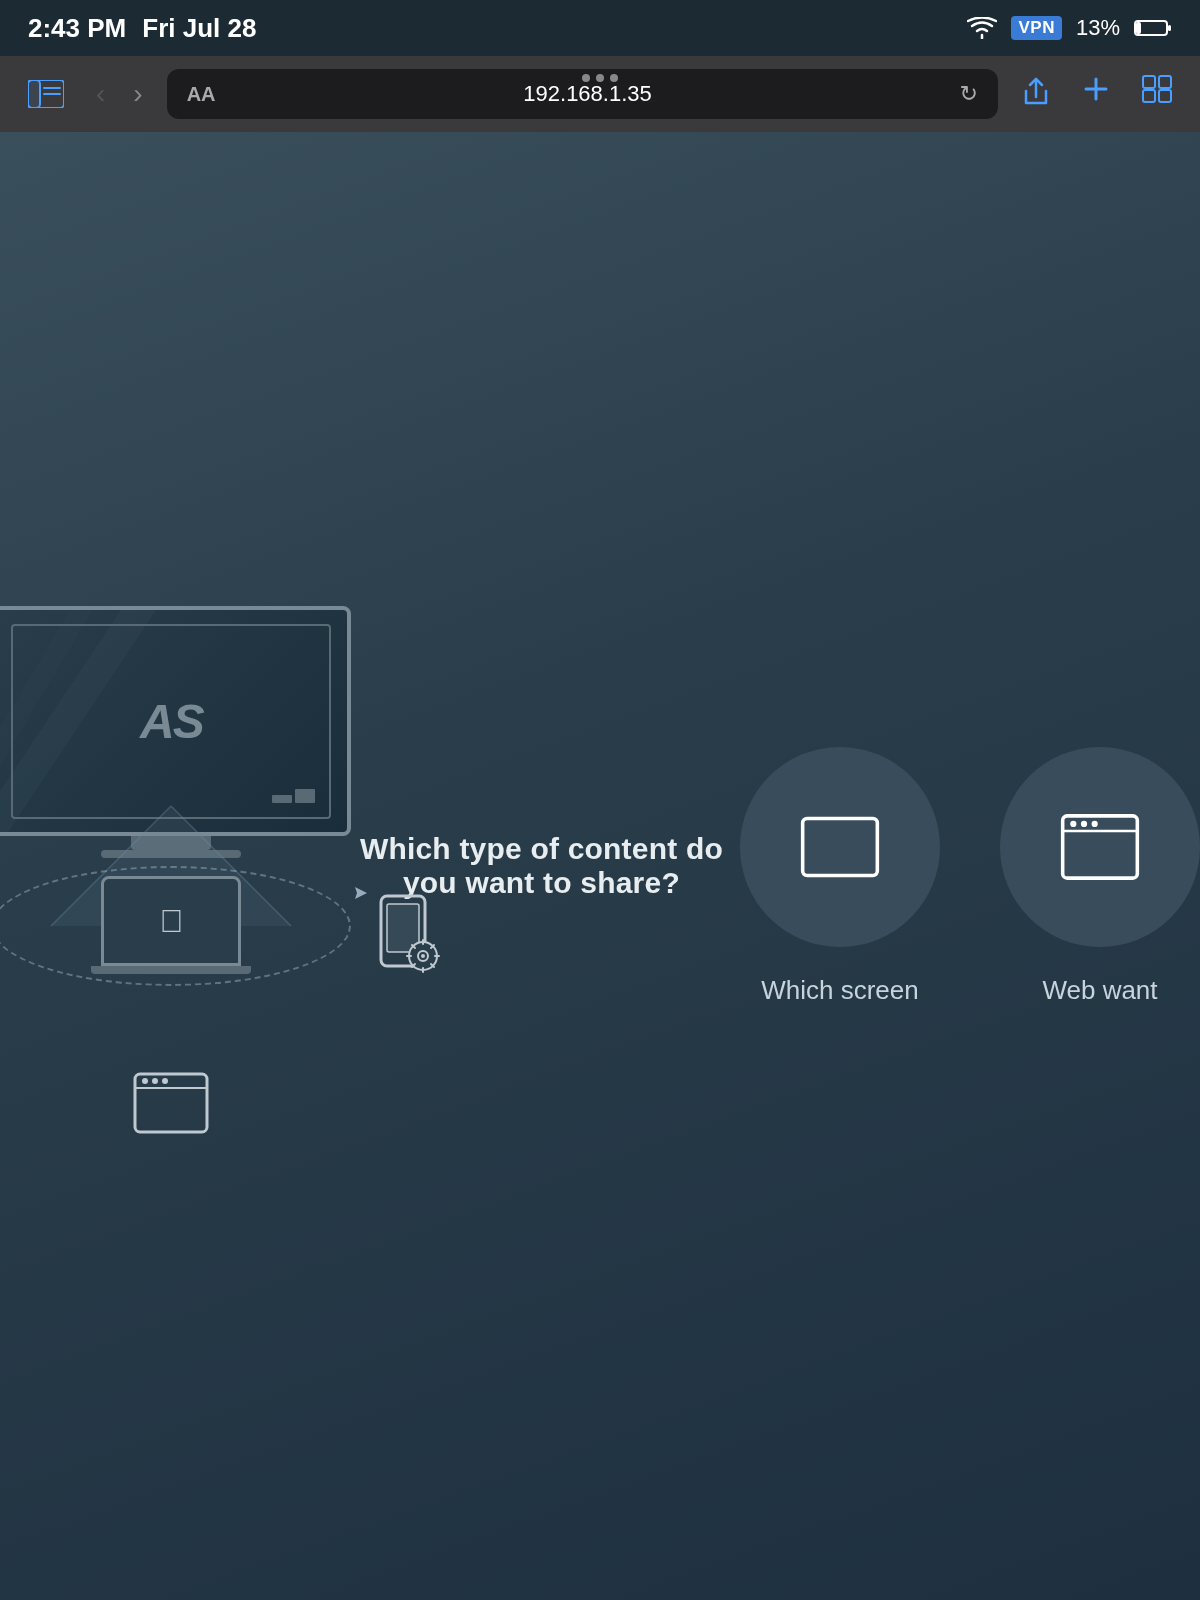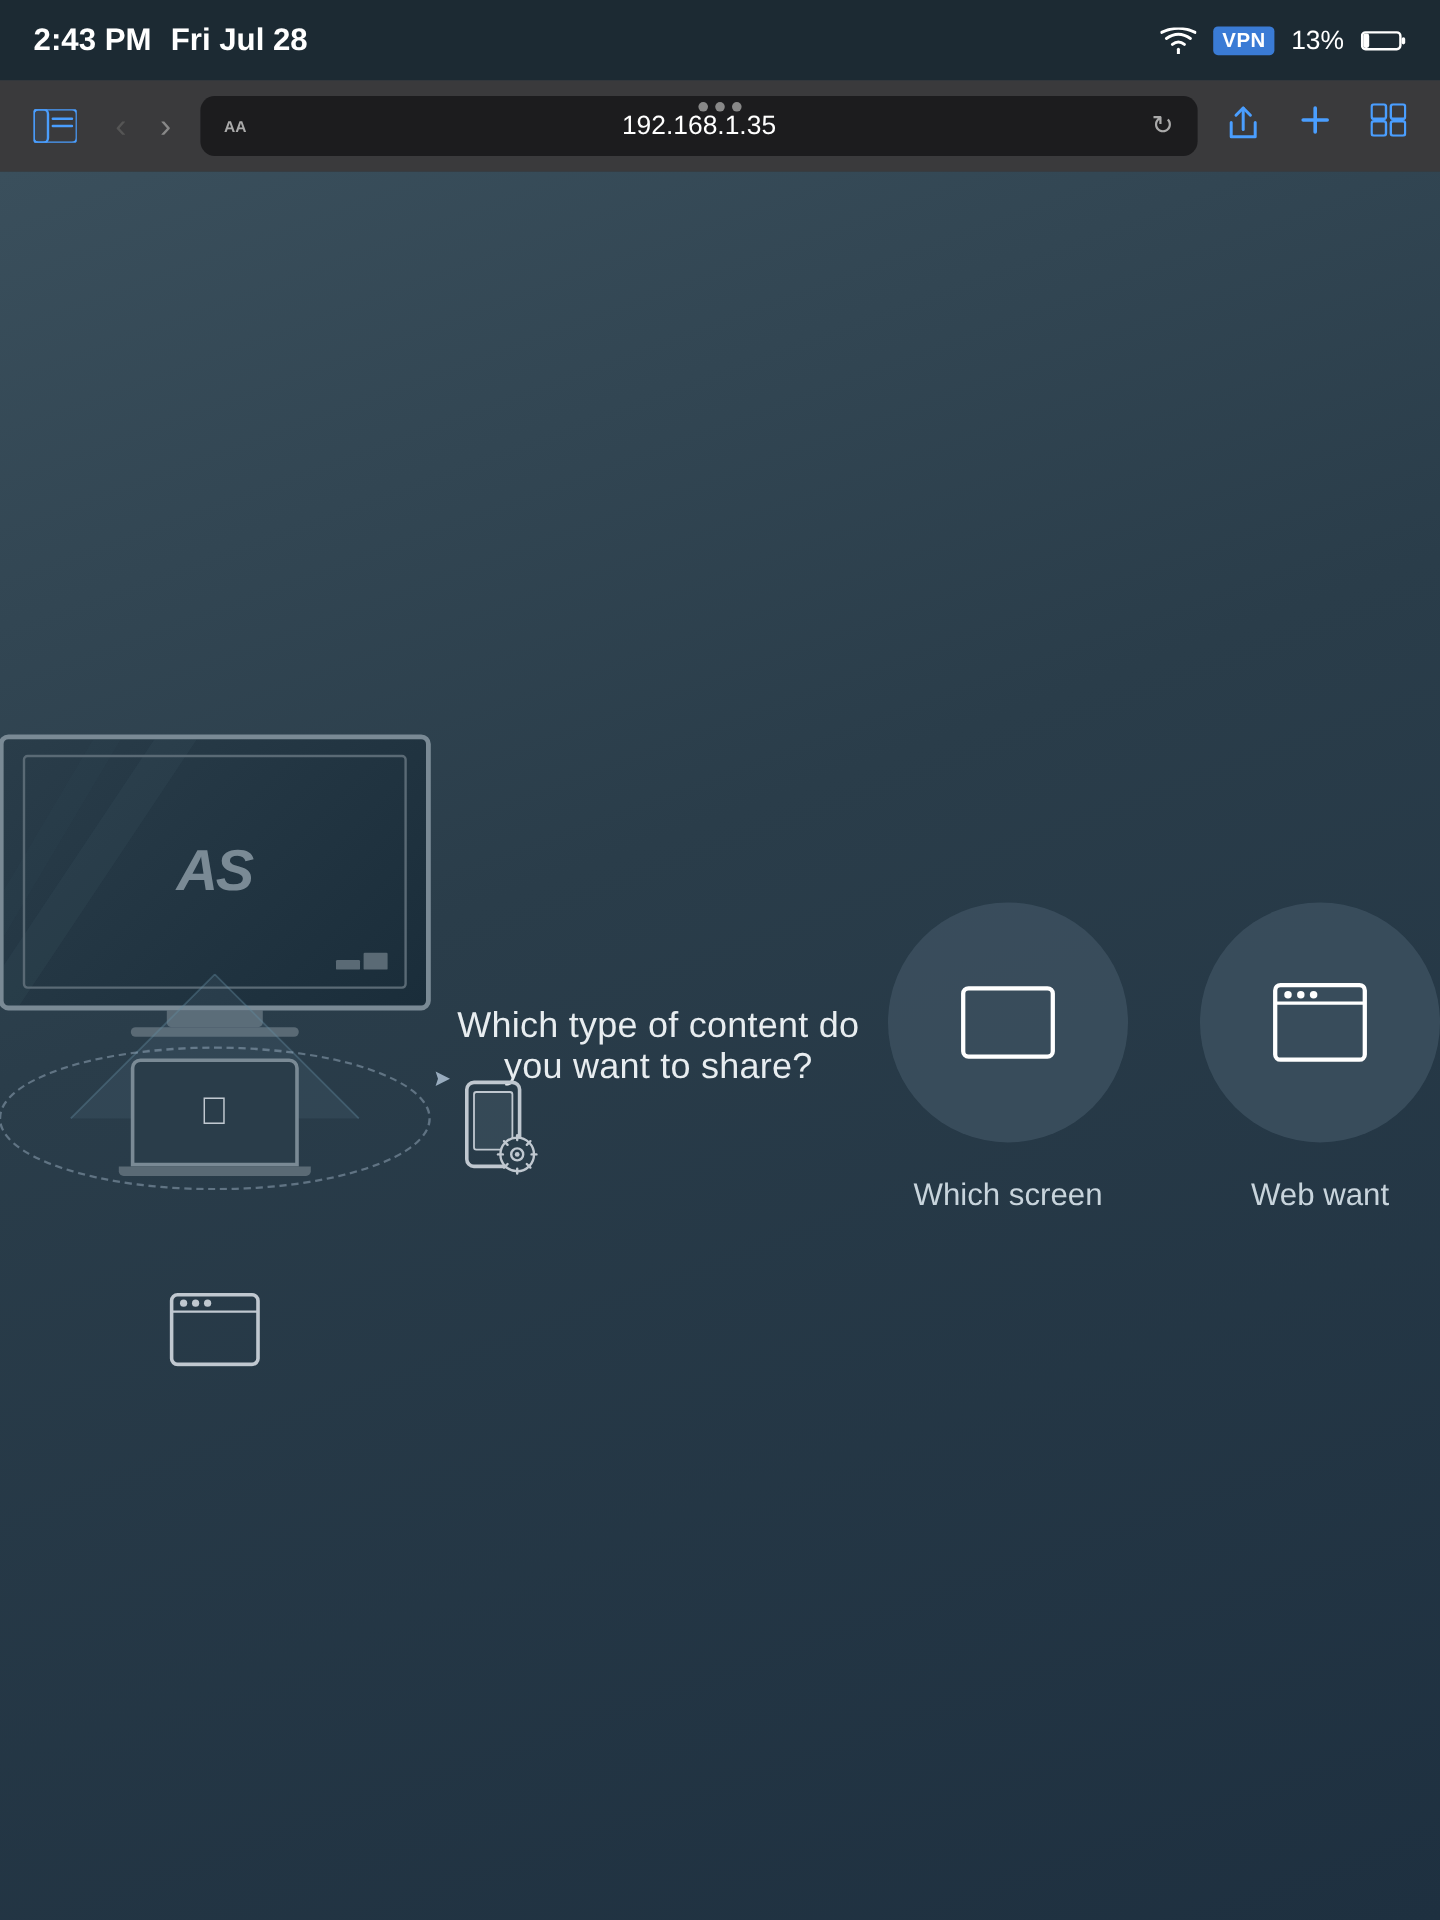--- a/index.html
+++ b/index.html
@@ -13,21 +13,21 @@
       display: flex;
       flex-direction: column;
     }
 
     
     .status-bar {
       display: flex;
       align-items: center;
       justify-content: space-between;
       background: #1c2a33;
-      height: 67px;
+      height: 56px;
       padding: 0 28px;
       flex-shrink: 0;
     }
     .status-left {
       display: flex;
       align-items: center;
       gap: 16px;
       color: #fff;
       font-size: 26px;
       font-weight: 600;
@@ -81,21 +81,21 @@
       background: #1c1c1e;
       border-radius: 12px;
       height: 50px;
       display: flex;
       align-items: center;
       padding: 0 20px;
       gap: 12px;
     }
     .nav-url-aa {
       color: #aaa;
-      font-size: 13px;
+      font-size: 20px;
       font-weight: 600;
     }
     .nav-url-text {
       flex: 1;
       color: #fff;
       font-size: 22px;
       text-align: center;
     }
     .nav-reload {
       color: #aaa;
@@ -291,21 +291,21 @@
       transform: translateX(-50%);
       width: 400px;
       height: 140px;
       pointer-events: none;
     }
 
     
     .question-text {
       color: #e8edf0;
       font-size: 30px;
-      font-weight: 400;
+      font-weight: 700;
       text-align: center;
       margin-bottom: 60px;
       letter-spacing: 0.2px;
     }
 
     
     .options-row {
       display: flex;
       gap: 60px;
       align-items: flex-start;

